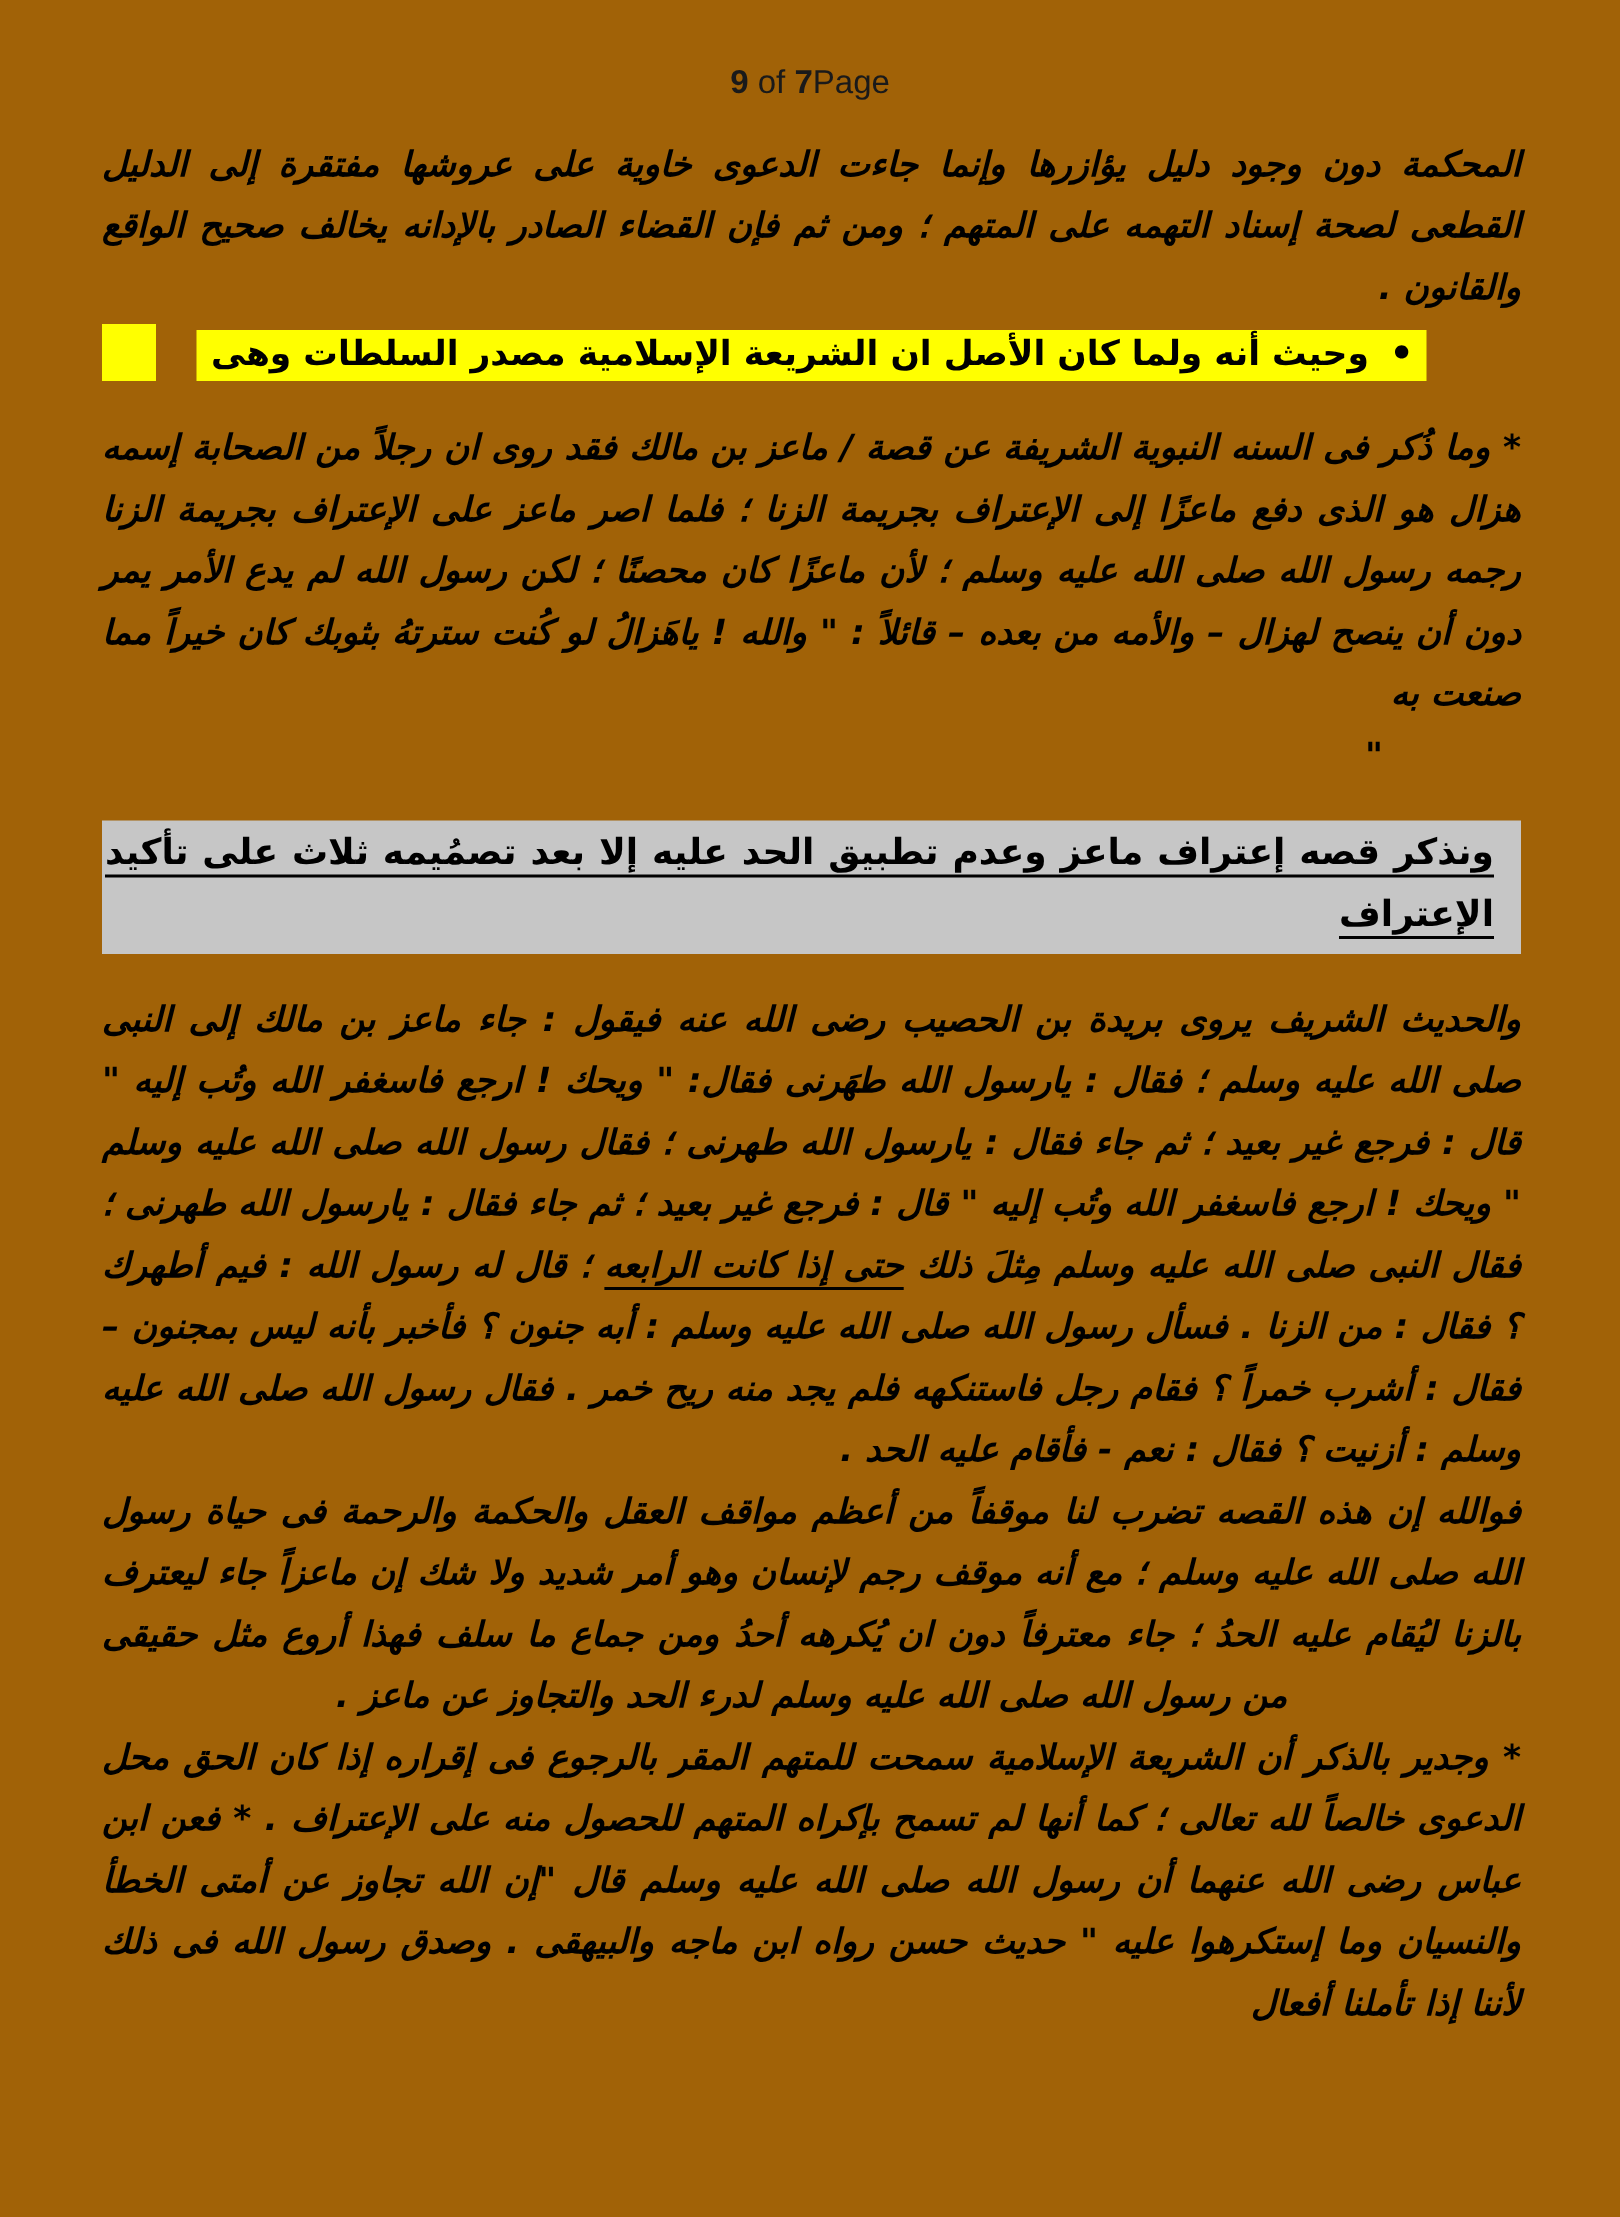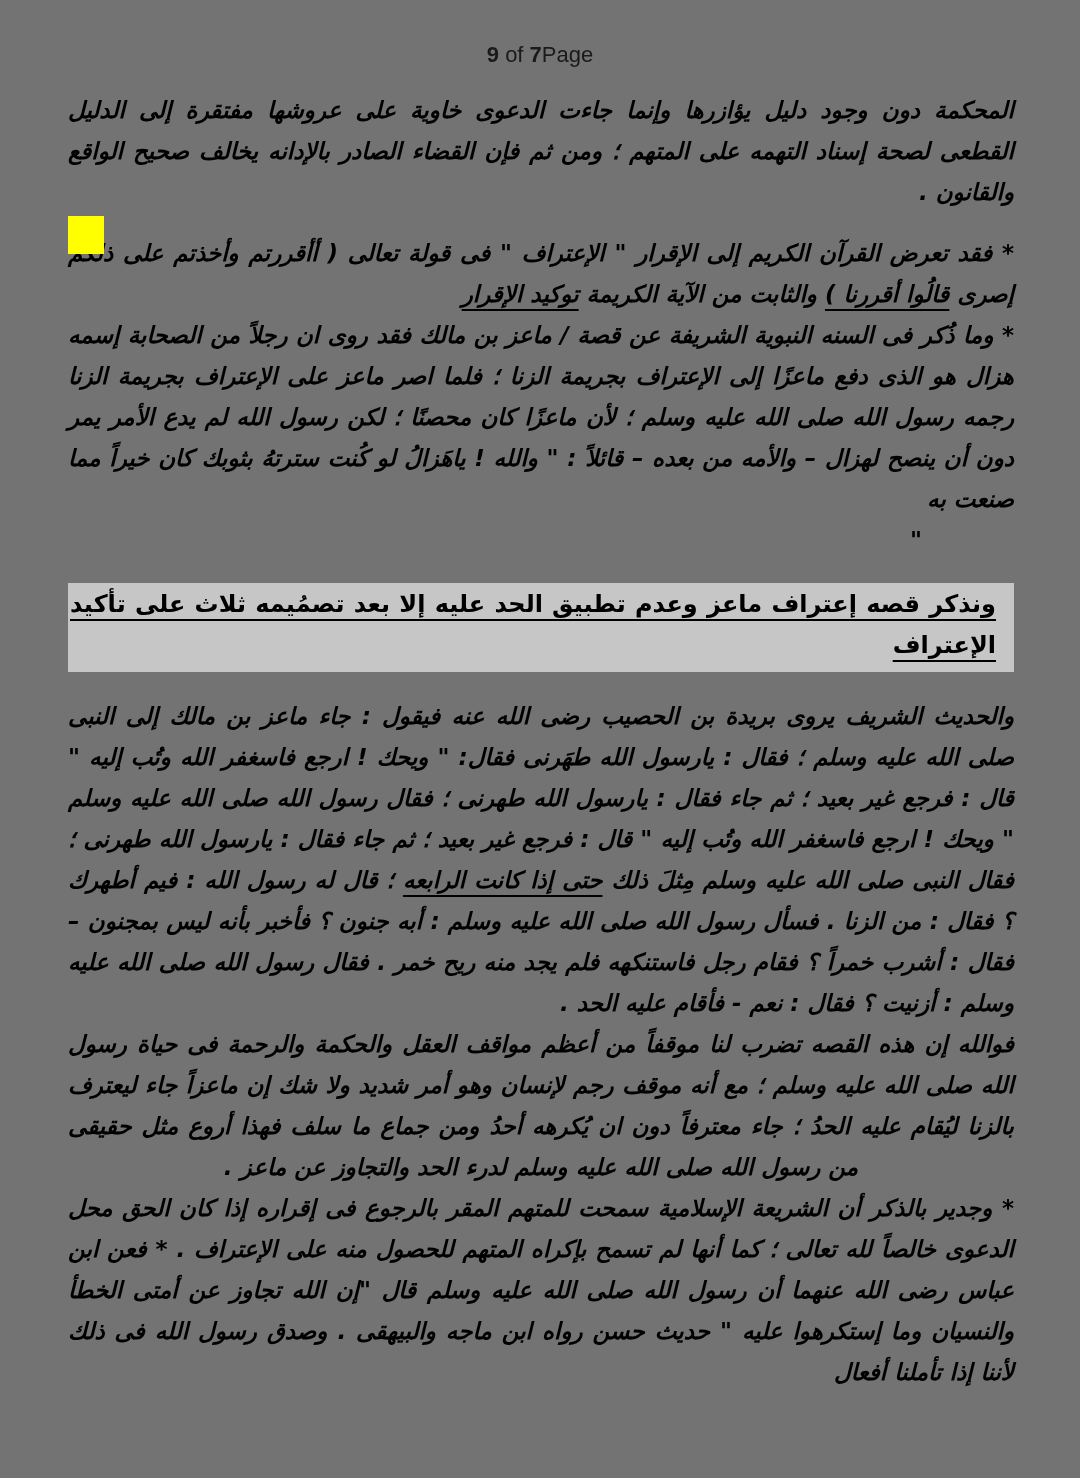--- a/index.html
+++ b/index.html
@@ -1,20 +1,20 @@
 <!DOCTYPE html>
 <html lang="ar"><head>
 <meta charset="utf-8">
 <style>
   html, body { margin: 0; padding: 0; background: #ffffff; }
   .page {
     position: relative;
     width: 1080px;
     height: 1478px;
-    background: #737373;
+    background: #a16207;
     overflow: hidden;
     font-family: "DejaVu Sans", sans-serif;
   }
   .header {
     padding-top: 42px;
     text-align: center;
     direction: ltr;
     font-family: "Liberation Sans", sans-serif;
     font-size: 22px;
     color: #1a1a1a;
@@ -88,23 +88,23 @@
 <div class="page">
 
   <div class="header"><span class="b">9</span><span> of </span><span class="b">7</span><span>Page</span></div>
 
   <div class="doc">
 
     <p class="p-intro">المحكمة دون وجود دليل يؤازرها وإنما جاءت الدعوى خاوية على عروشها مفتقرة إلى الدليل القطعى لصحة إسناد التهمه على المتهم ؛ ومن ثم فإن القضاء الصادر بالإدانه يخالف صحيح الواقع والقانون .</p>
 
     <div class="yellow-wrap">
       <span class="ysq"></span>
+      <div><span class="hl"><span class="bullet">•</span><span>وحيث أنه ولما كان الأصل ان الشريعة الإسلامية مصدر السلطات وهى</span></span></div>
     </div>
 
-    <p class="p-quran"><span>* فقد تعرض القرآن الكريم إلى الإقرار " الإعتراف " فى قولة تعالى ( أأقررتم وأخذتم على ذلكم إصرى </span><span class="u">قالُوا أقررنا )</span><span>  والثابت من الآية الكريمة </span><span class="u">توكيد الإقرار</span></p>
 
     <p class="p-maez">* وما ذُكر فى السنه النبوية الشريفة عن قصة / ماعز بن مالك  فقد روى ان رجلاً من الصحابة إسمه هزال هو الذى دفع ماعزًا إلى الإعتراف بجريمة الزنا ؛ فلما اصر ماعز على الإعتراف بجريمة الزنا رجمه رسول الله صلى الله عليه وسلم ؛ لأن ماعزًا كان محصنًا ؛ لكن رسول الله لم يدع الأمر يمر دون أن ينصح لهزال – والأمه من بعده – قائلاً : " والله ! ياهَزالُ لو كُنت سترتهُ بثوبك كان خيراً مما صنعت به</p>
     <div class="quote-line">"</div>
 
     <div class="gray-heading">ونذكر قصه إعتراف ماعز وعدم تطبيق الحد عليه إلا بعد تصمُيمه ثلاث على تأكيد الإعتراف</div>
 
     <p class="p-hadith"><span>والحديث الشريف يروى بريدة بن الحصيب رضى الله عنه فيقول : جاء ماعز بن مالك إلى النبى صلى الله عليه وسلم ؛ فقال : يارسول الله طهَرنى فقال: " ويحك ! ارجع فاسغفر الله وتُب إليه " قال : فرجع غير بعيد ؛ ثم جاء فقال : يارسول الله طهرنى ؛ فقال رسول الله صلى الله عليه وسلم " ويحك ! ارجع فاسغفر الله وتُب إليه " قال : فرجع غير بعيد ؛ ثم جاء فقال : يارسول الله طهرنى ؛ فقال النبى صلى الله عليه وسلم مِثلَ ذلك </span><span class="u">حتى إذا كانت الرابعه</span><span> ؛ قال له رسول الله : فيم أطهرك ؟ فقال : من الزنا . فسأل رسول الله صلى الله عليه وسلم : أبه جنون ؟ فأخبر بأنه ليس بمجنون – فقال : أشرب خمراً ؟ فقام رجل فاستنكهه فلم يجد منه ريح خمر . فقال رسول الله صلى الله عليه وسلم : أزنيت ؟ فقال : نعم - فأقام عليه الحد .</span></p>
 
     <p class="p-reflection">فوالله إن هذه القصه تضرب لنا موقفاً من أعظم مواقف العقل والحكمة والرحمة فى حياة رسول الله صلى الله عليه وسلم ؛ مع أنه موقف رجم لإنسان وهو أمر شديد ولا شك إن ماعزاً جاء ليعترف بالزنا ليُقام عليه الحدُ ؛ جاء معترفاً دون ان يُكرهه أحدُ ومن جماع ما سلف فهذا أروع مثل حقيقى من رسول الله صلى الله عليه وسلم لدرء الحد والتجاوز عن ماعز .</p>
 

